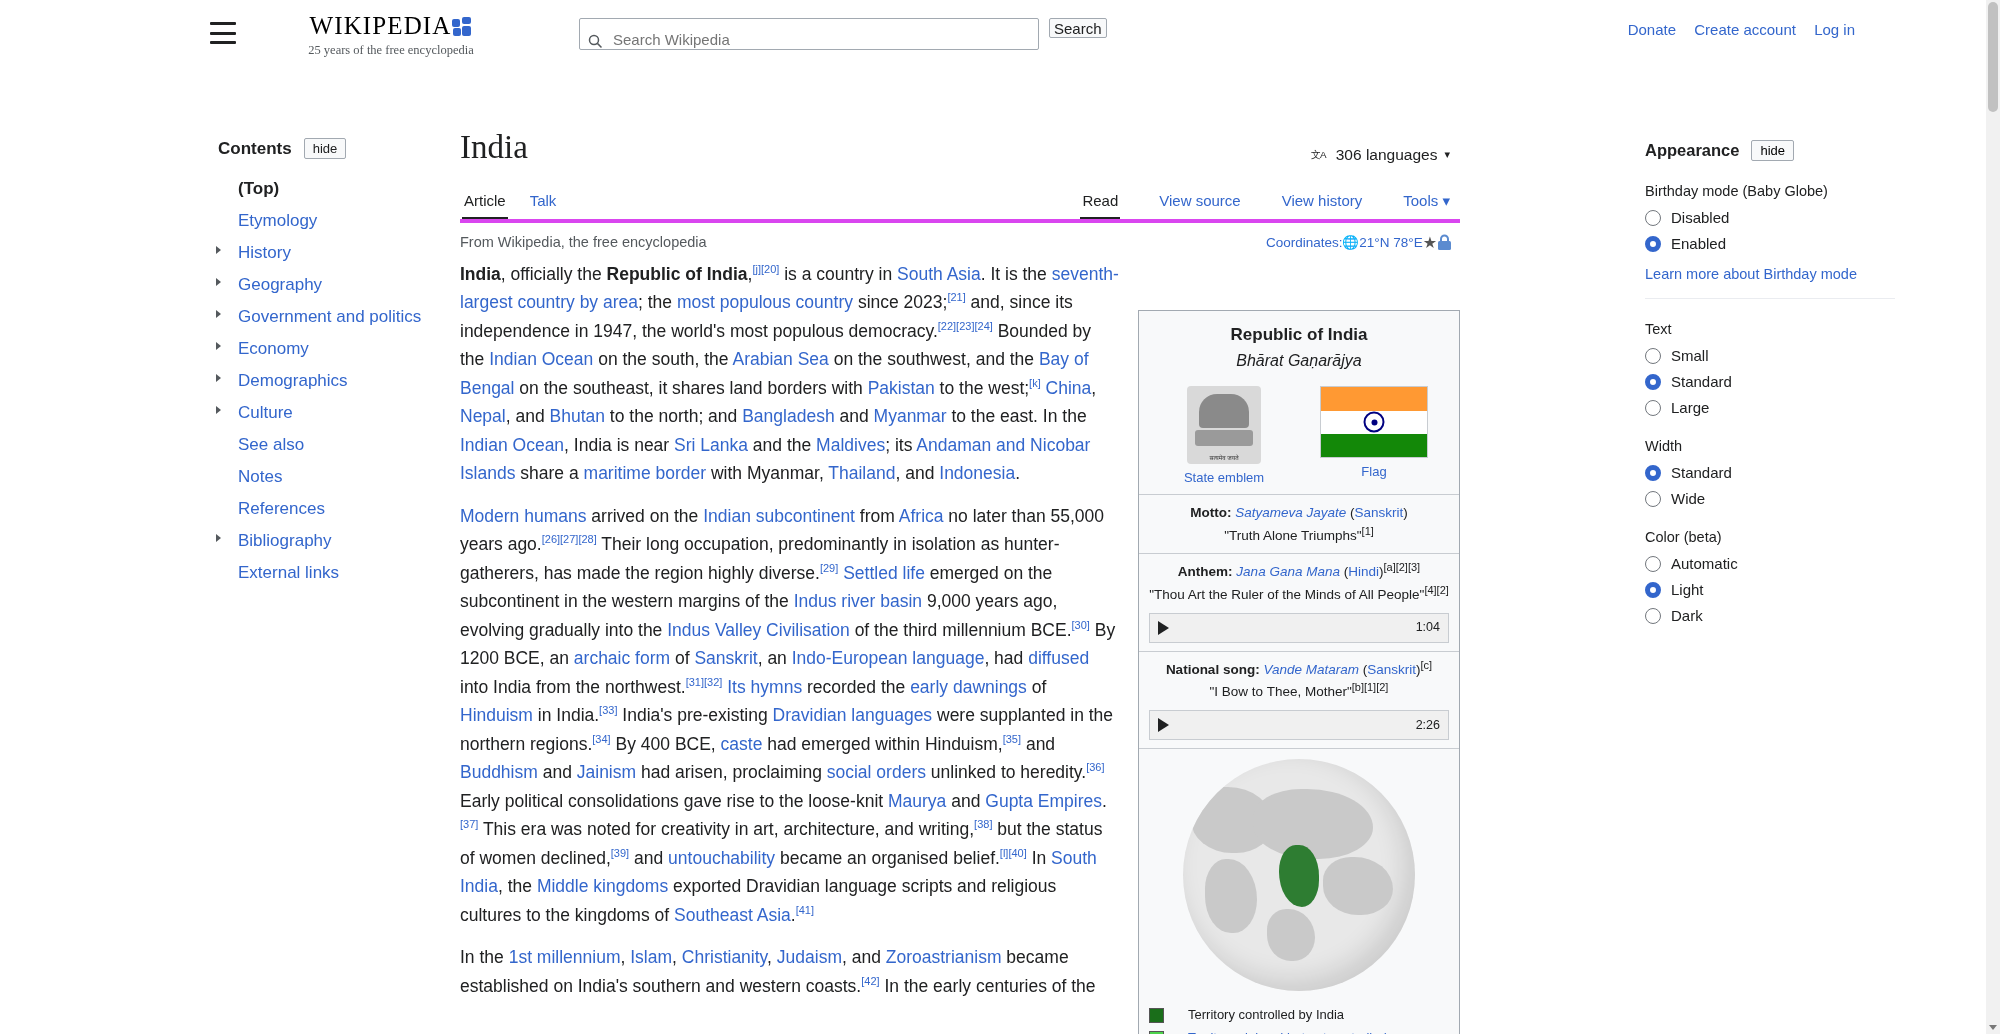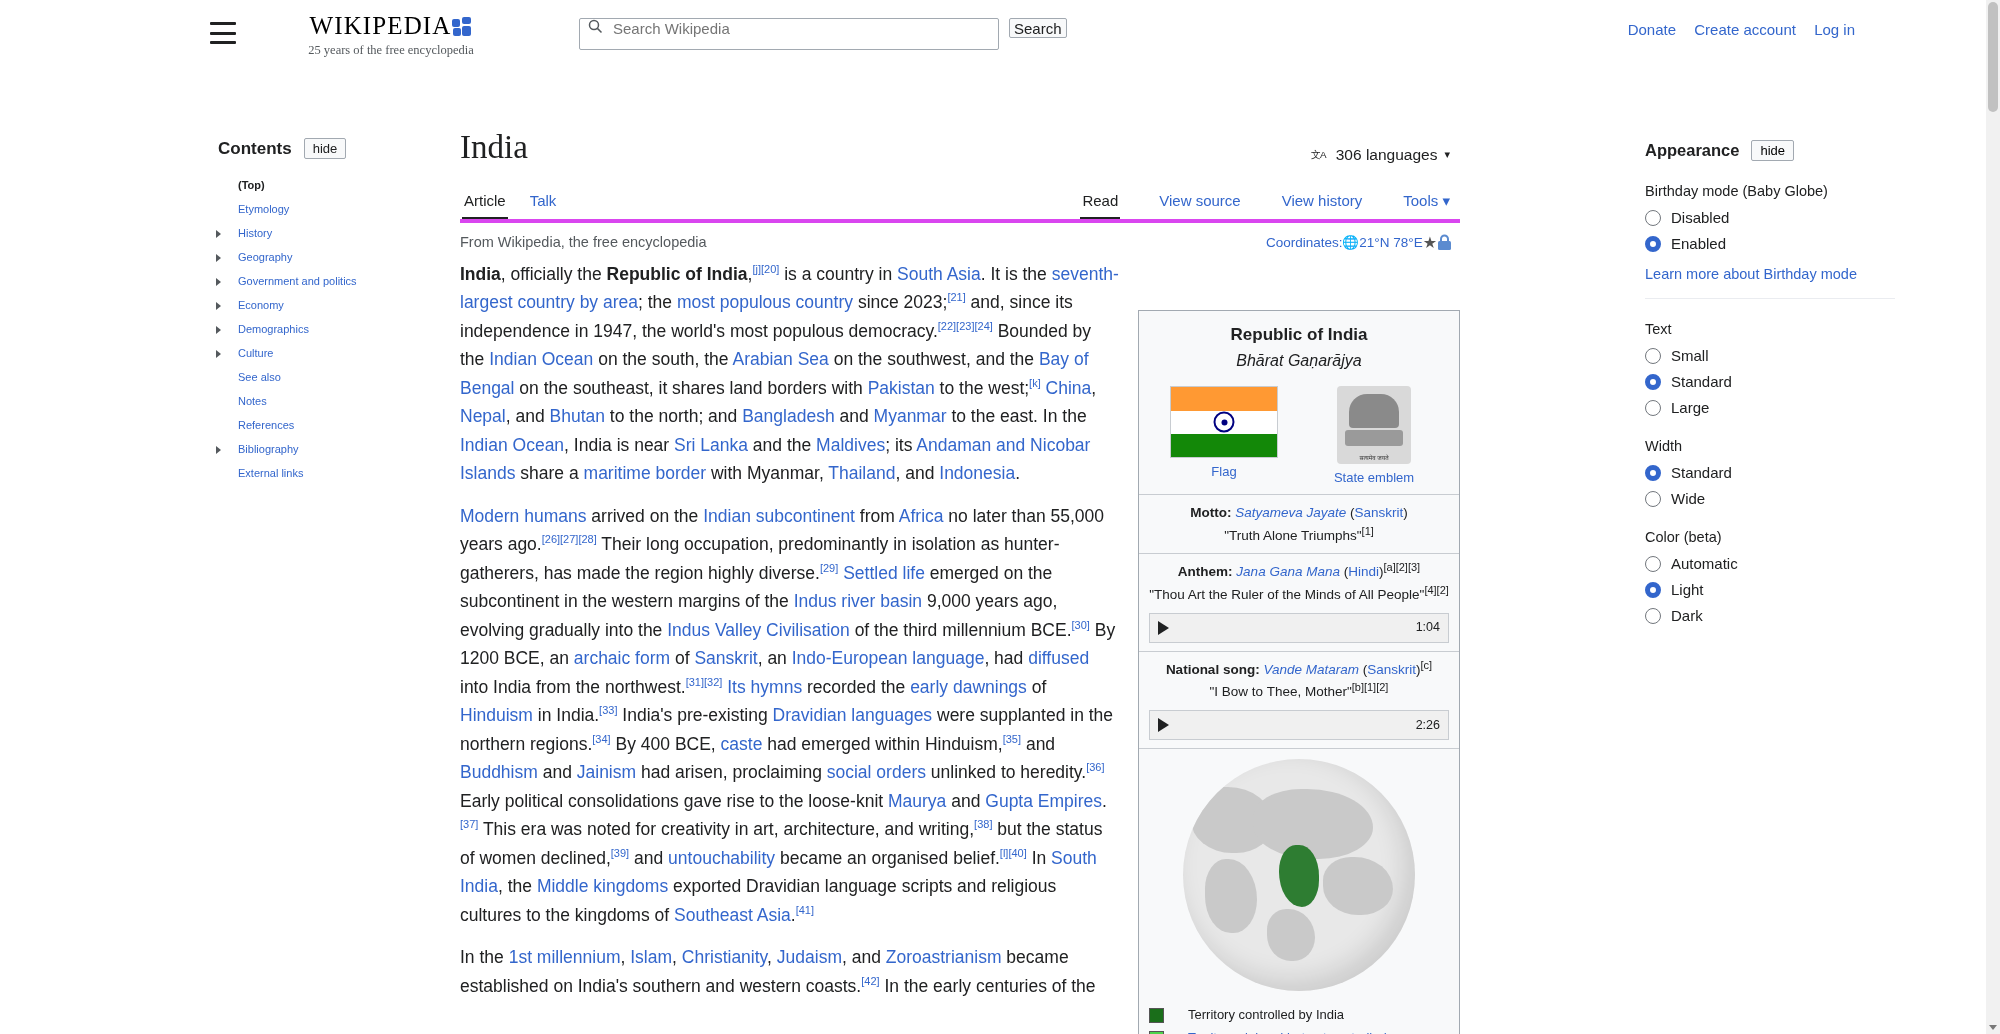--- a/index.html
+++ b/index.html
@@ -52,24 +52,24 @@
   .logo-puzzle i {
     position:absolute; background:#3366cc; border-radius:2px; display:block;
   }
   .logo-tag {
     font-family: "Liberation Serif", serif;
     font-size: 12.5px; color: #54595d; margin-top: 3px; white-space: nowrap;
   }
 
   .search-area { margin-left: 88px; margin-top: 8px; display:flex; }
   .search-box {
-    width: 420px; height: 32px;
+    width: 460px; height: 32px;
     border: 1px solid #a2a9b1; border-radius: 2px;
     background: #fff;
-    display: flex; align-items: flex-start;
+    display: flex; align-items: flex-end;
     padding: 0 8px;
   }
   .search-box svg { flex: 0 0 auto; margin-right: 8px; }
   .search-box input {
     border: none; outline: none; width: 100%;
     font-family: "Liberation Sans", sans-serif;
     font-size: 15px; color: #54595d;
     background: transparent;
   }
   .search-btn {
@@ -93,21 +93,21 @@
   
   .toc { width: 250px; flex: 0 0 250px; padding-top: 70px; padding-right: 18px; }
   .toc-head { display:flex; align-items:center; gap:12px; padding-left: 8px; }
   .toc-title { font-weight: bold; font-size: 17px; }
   .toc-hide {
     font-size: 13px; color: #202122;
     border: 1px solid #a2a9b1; border-radius: 2px;
     background: #f8f9fa; padding: 2px 8px; cursor: pointer;
   }
   .toc ul { list-style: none; margin: 14px 0 0 0; padding: 0; }
-  .toc li { position: relative; padding: 6px 0 6px 28px; font-size: 11px; }
+  .toc li { position: relative; padding: 6px 0 6px 28px; font-size: 17px; }
   .toc li.top { font-weight: bold; color: #202122; }
   .toc .arrow {
     position: absolute; left: 6px; top: 9px;
     width: 0; height: 0;
     border-left: 5px solid #54595d;
     border-top: 4px solid transparent;
     border-bottom: 4px solid transparent;
     cursor: pointer;
   }
 
@@ -392,37 +392,37 @@
         <p><a href="#">Modern humans</a><span> arrived on the </span><a href="#">Indian subcontinent</a><span> from </span><a href="#">Africa</a><span> no later than 55,000 years ago.</span><sup><a href="#">[26][27][28]</a></sup><span> Their long occupation, predominantly in isolation as hunter-gatherers, has made the region highly diverse.</span><sup><a href="#">[29]</a></sup><span> </span><a href="#">Settled life</a><span> emerged on the subcontinent in the western margins of the </span><a href="#">Indus river basin</a><span> 9,000 years ago, evolving gradually into the </span><a href="#">Indus Valley Civilisation</a><span> of the third millennium BCE.</span><sup><a href="#">[30]</a></sup><span> By 1200 BCE, an </span><a href="#">archaic form</a><span> of </span><a href="#">Sanskrit</a><span>, an </span><a href="#">Indo-European language</a><span>, had </span><a href="#">diffused</a><span> into India from the northwest.</span><sup><a href="#">[31][32]</a></sup><span> </span><a href="#">Its hymns</a><span> recorded the </span><a href="#">early dawnings</a><span> of </span><a href="#">Hinduism</a><span> in India.</span><sup><a href="#">[33]</a></sup><span> India's pre-existing </span><a href="#">Dravidian languages</a><span> were supplanted in the northern regions.</span><sup><a href="#">[34]</a></sup><span> By 400 BCE, </span><a href="#">caste</a><span> had emerged within Hinduism,</span><sup><a href="#">[35]</a></sup><span> and </span><a href="#">Buddhism</a><span> and </span><a href="#">Jainism</a><span> had arisen, proclaiming </span><a href="#">social orders</a><span> unlinked to heredity.</span><sup><a href="#">[36]</a></sup><span> Early political consolidations gave rise to the loose-knit </span><a href="#">Maurya</a><span> and </span><a href="#">Gupta Empires</a><span>.</span><sup><a href="#">[37]</a></sup><span> This era was noted for creativity in art, architecture, and writing,</span><sup><a href="#">[38]</a></sup><span> but the status of women declined,</span><sup><a href="#">[39]</a></sup><span> and </span><a href="#">untouchability</a><span> became an organised belief.</span><sup><a href="#">[l][40]</a></sup><span> In </span><a href="#">South India</a><span>, the </span><a href="#">Middle kingdoms</a><span> exported Dravidian language scripts and religious cultures to the kingdoms of </span><a href="#">Southeast Asia</a><span>.</span><sup><a href="#">[41]</a></sup></p>
         <p><span>In the </span><a href="#">1st millennium</a><span>, </span><a href="#">Islam</a><span>, </span><a href="#">Christianity</a><span>, </span><a href="#">Judaism</a><span>, and </span><a href="#">Zoroastrianism</a><span> became established on India's southern and western coasts.</span><sup><a href="#">[42]</a></sup><span> In the early centuries of the </span></p>
       </div>
 
       <aside class="infobox">
         <div class="ib-title">Republic of India</div>
         <div class="ib-subtitle">Bhārat Gaṇarājya</div>
 
         <div class="ib-flags">
           <div class="ib-flag-cell">
+            <div class="emblem">
+              <div class="lions"></div>
+              <div class="base"></div>
+              <div class="motto">सत्यमेव जयते</div>
+            </div>
+            <div class="ib-caption"><a href="#">State emblem</a></div>
+          </div>
+          <div class="ib-flag-cell">
             <div class="flag-img">
               <div class="flag-saffron"></div>
               <div class="flag-white">
                   <div class="chakra"></div>
                 </div>
               <div class="flag-green"></div>
             </div>
             <div class="ib-caption"><a href="#">Flag</a></div>
           </div>
-          <div class="ib-flag-cell">
-            <div class="emblem">
-              <div class="lions"></div>
-              <div class="base"></div>
-              <div class="motto">सत्यमेव जयते</div>
-            </div>
-            <div class="ib-caption"><a href="#">State emblem</a></div>
-          </div>
         </div>
 
         <div class="ib-row">
           <span class="lbl">Motto:</span>
           <a href="#" style="font-style:italic">Satyameva Jayate</a>
           (<a href="#">Sanskrit</a>)
           <span class="ib-quote"><span>"Truth Alone Triumphs"</span><sup>[1]</sup></span>
         </div>
 
         <div class="ib-row">

